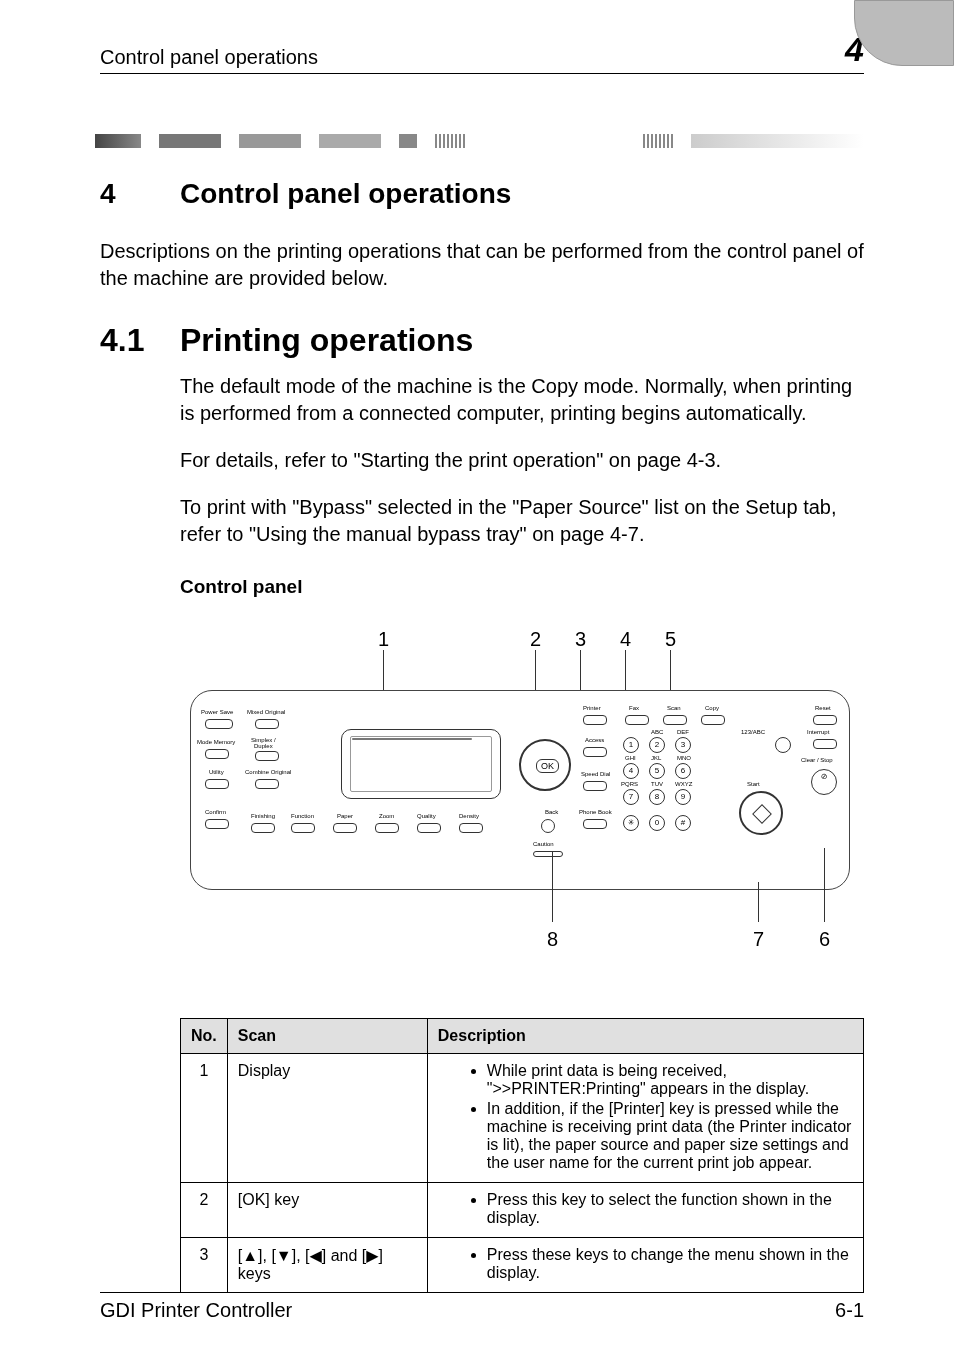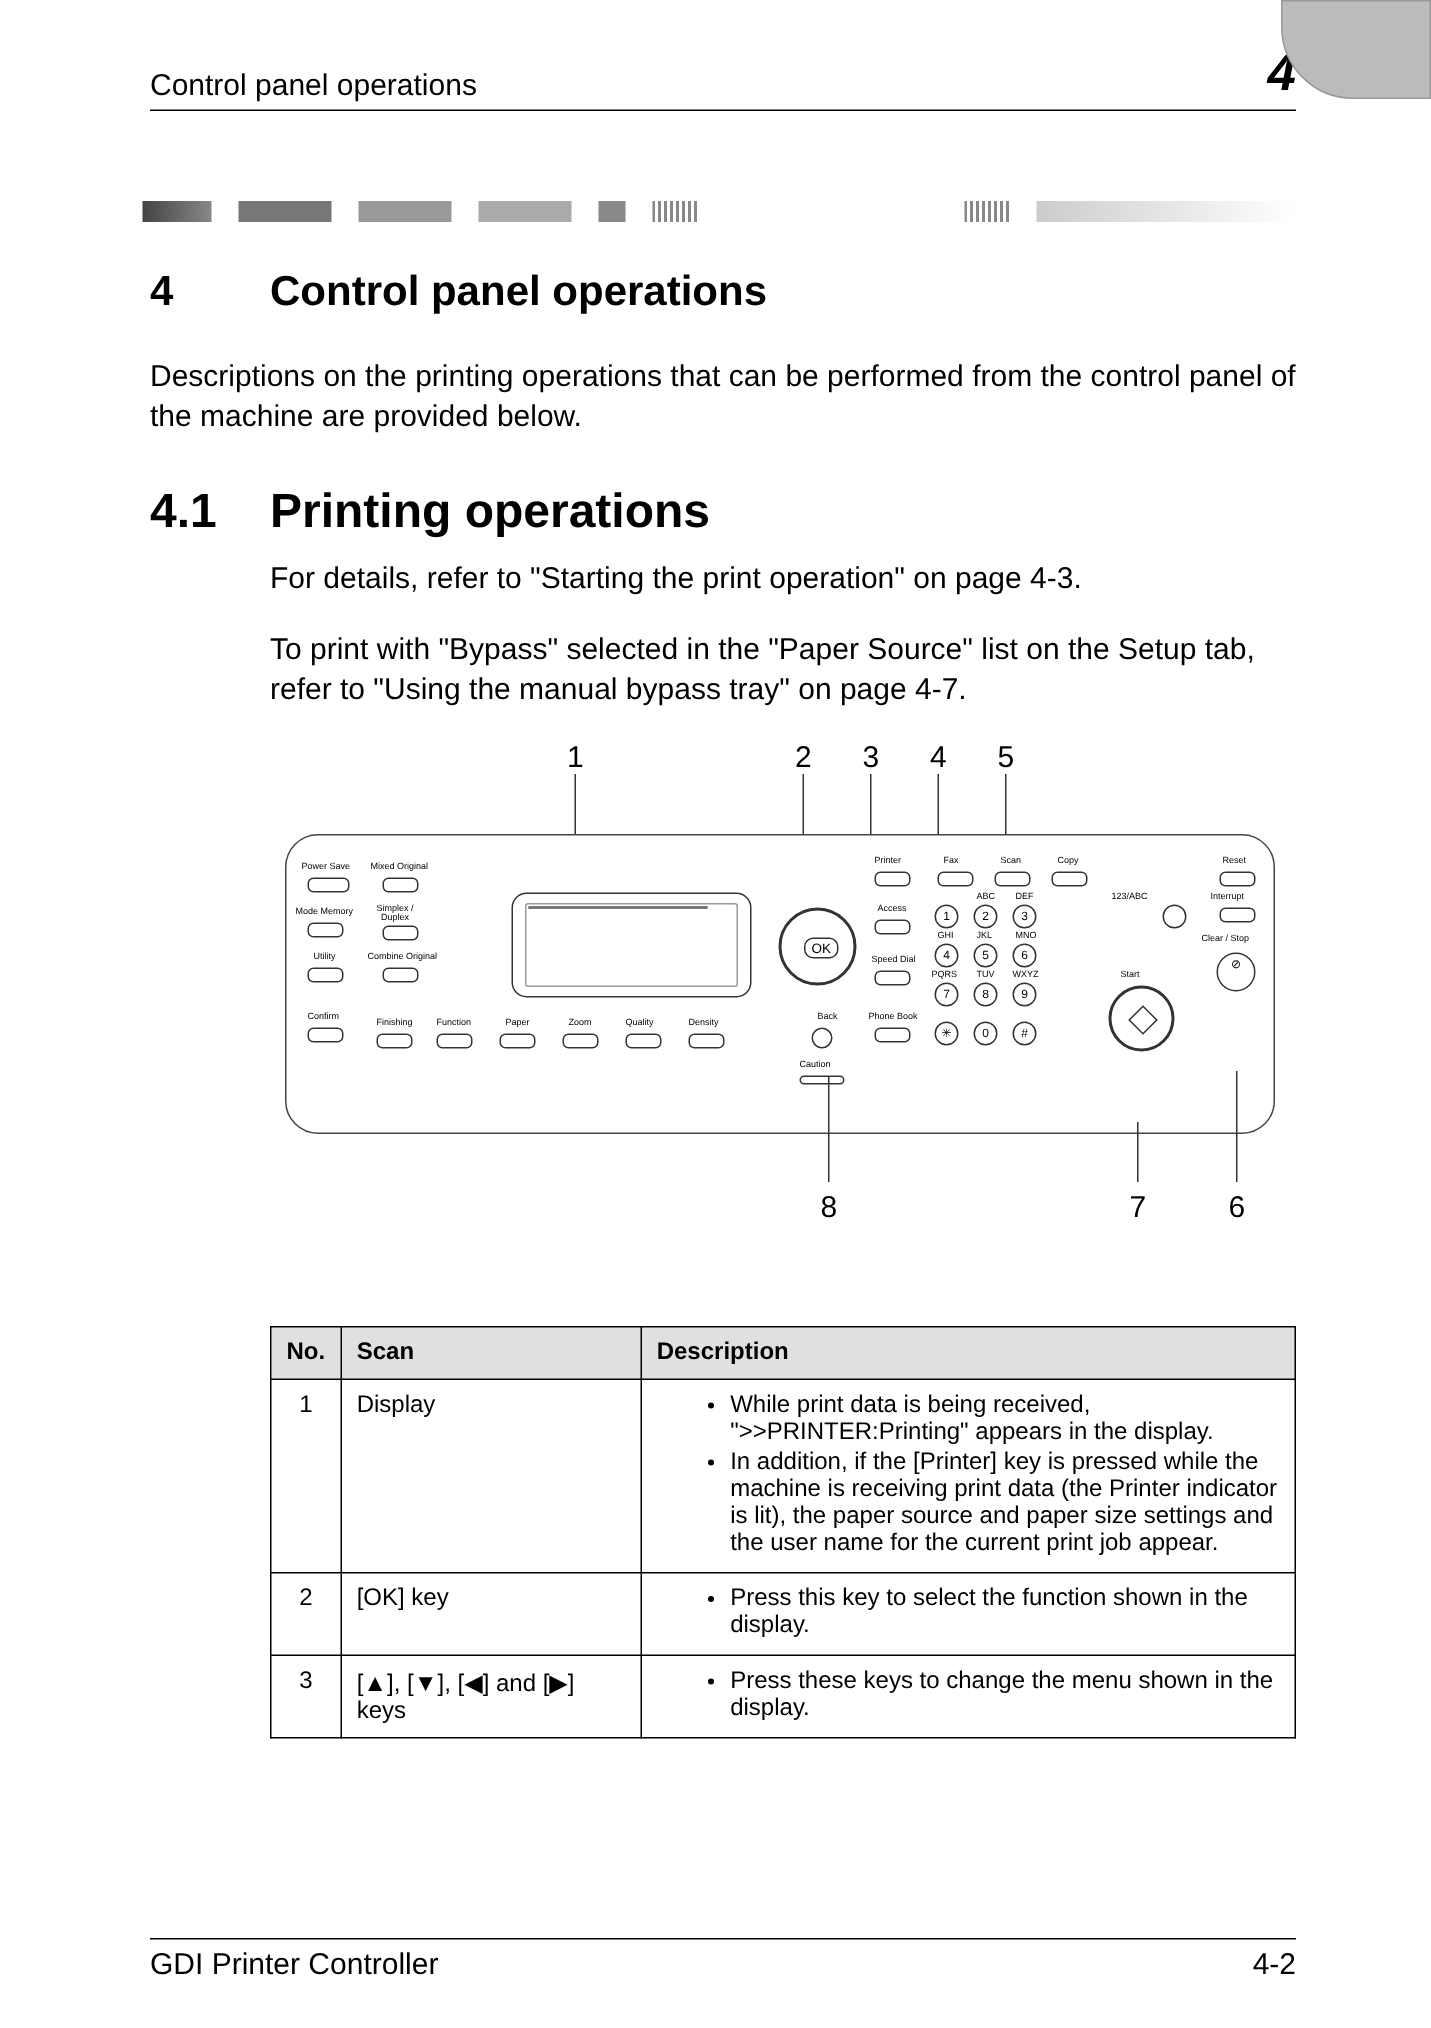--- a/index.html
+++ b/index.html
@@ -145,23 +145,25 @@
   <span class="number">4</span><span>Control panel operations</span>
 </h1>
 
 <p class="body indent">Descriptions on the printing operations that can be performed from the control panel of the machine are provided below.</p>
 
 <h2 class="section">
   <span class="snum">4.1</span><span>Printing operations</span>
 </h2>
 
 <div class="indent">
+  <p class="body">The default mode of the machine is the Copy mode. Normally, when printing is performed from a connected computer, printing begins automatically.</p>
   <p class="body">For details, refer to "Starting the print operation" on page 4-3.</p>
   <p class="body">To print with "Bypass" selected in the "Paper Source" list on the Setup tab, refer to "Using the manual bypass tray" on page 4-7.</p>
 
+  <div class="cp-label">Control panel</div>
 
   <div class="panel-wrap">
 
     <div class="callout-num" style="left:198px; top:0;">1</div>
     <div class="callout-num" style="left:350px; top:0;">2</div>
     <div class="callout-num" style="left:395px; top:0;">3</div>
     <div class="callout-num" style="left:440px; top:0;">4</div>
     <div class="callout-num" style="left:485px; top:0;">5</div>
 
     <div class="callout-line" style="left:203px; top:22px; height:40px;"></div>
@@ -306,14 +308,14 @@
               <li>Press these keys to change the menu shown in the display.</li>
             </ul>
           </td>
         </tr>
       </tbody>
   </table>
 </div>
 
 <div class="footer">
   <span>GDI Printer Controller</span>
-  <span>4-2</span>
+  <span>6-1</span>
 </div>
 
 </body></html>

